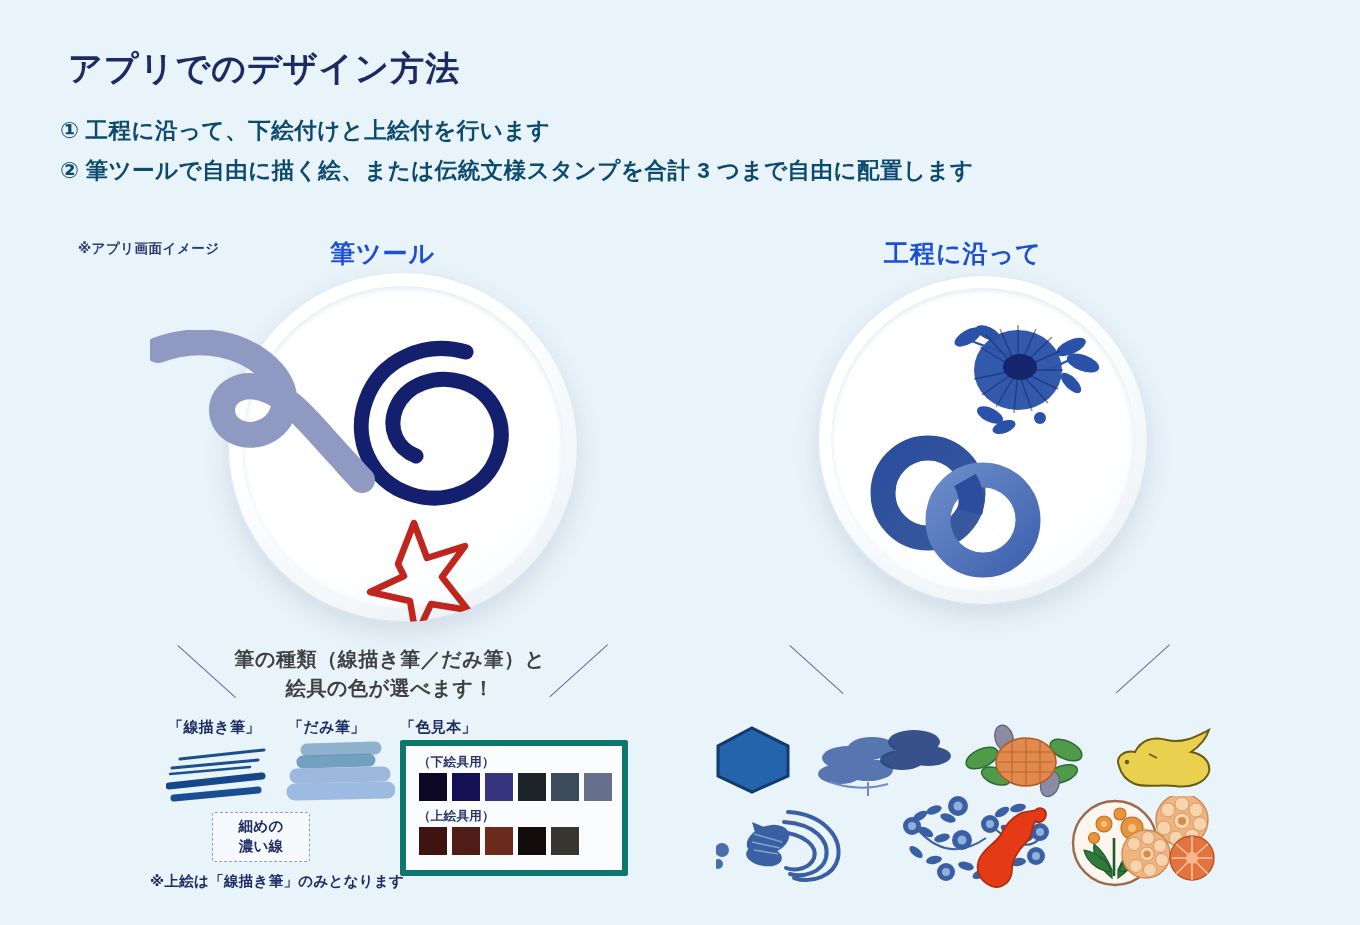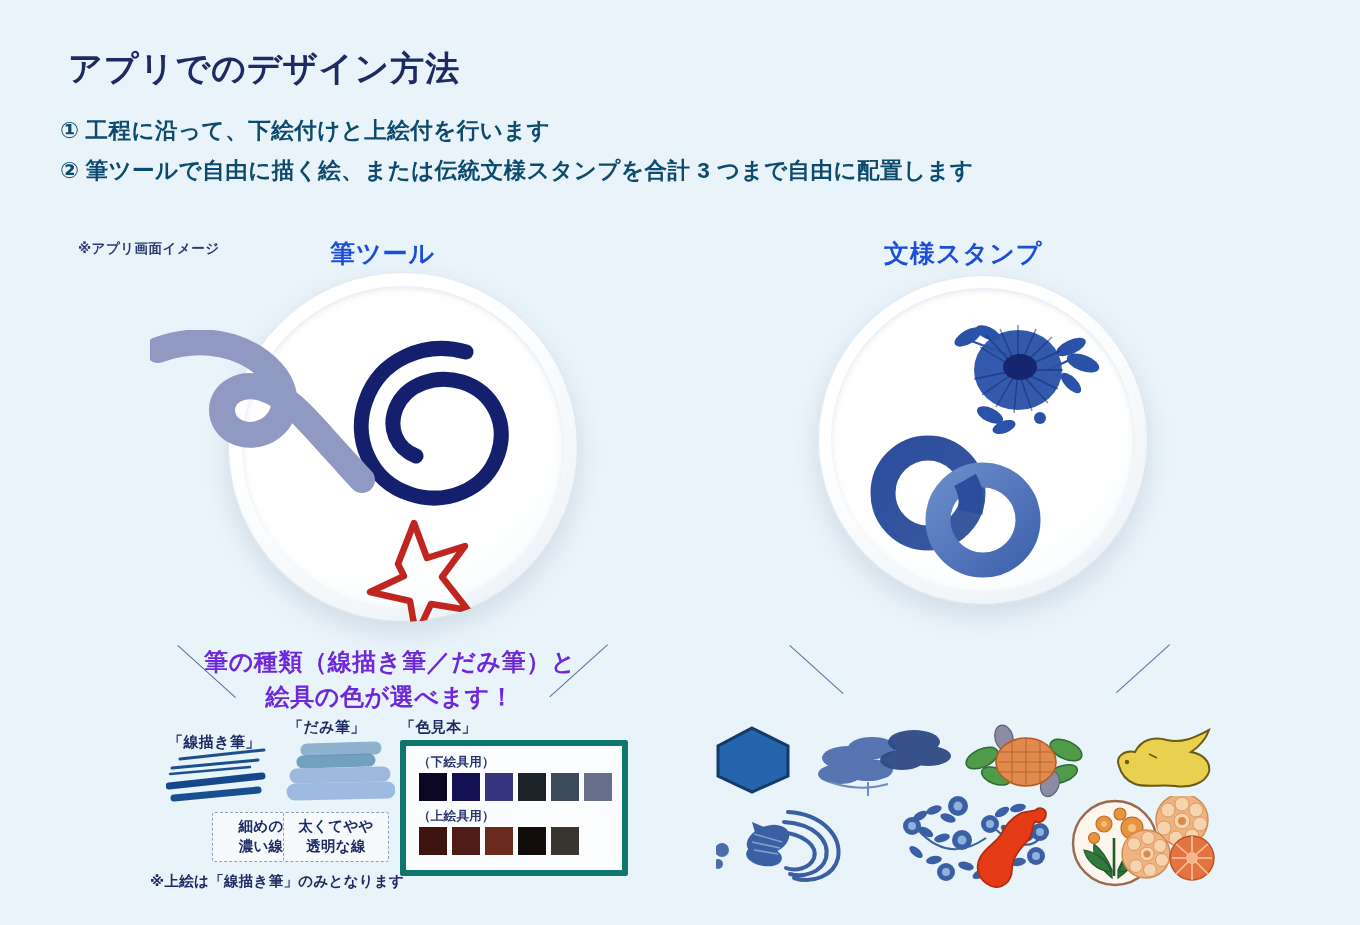--- a/index.html
+++ b/index.html
@@ -59,32 +59,32 @@
   .plate-inner{position:absolute;inset:0;border-radius:50%;overflow:hidden;z-index:3;}
   #plate-brush{left:228px;top:272px;width:350px;height:350px;}
   #plate-stamp{left:818px;top:275px;width:330px;height:330px;}
 
   .art{position:absolute;left:0;top:0;width:100%;height:100%;}
   .art.outside{z-index:4;}
 
   
   .caption{
     position:absolute;text-align:center;
-    font-size:24px;font-weight:700;color:#6d28d9;line-height:1.45;
+    font-size:20px;font-weight:700;color:#404040;line-height:1.45;
     letter-spacing:0.6px;white-space:pre-line;
   }
   .caption.left{left:180px;top:645px;width:420px;}
   .caption.right{left:800px;top:645px;width:380px;}
   .diag{position:absolute;border-top:1.4px solid #5b6ca0;transform-origin:left top;}
 
   
   .brush-label{
     position:absolute;font-size:15px;font-weight:700;color:#1d2b63;letter-spacing:0.4px;
   }
-  .brush-label.l1{left:168px;top:718px;margin-top:15px;}
+  .brush-label.l1{left:168px;top:718px;}
   .brush-label.l2{left:288px;top:718px;text-align:center;}
   .brush-label.l3{left:400px;top:718px;}
 
   .dbox{
     position:absolute;border:1.6px dashed #8d9fc2;border-radius:3px;
     background:#f6fafd;text-align:center;
     font-size:14.5px;font-weight:700;color:#1d2b63;line-height:1.35;
     display:flex;align-items:center;justify-content:center;white-space:pre-line;
     letter-spacing:0.3px;
   }
@@ -121,21 +121,21 @@
   <div class="bullet b1">
     <span class="num">①</span><span>工程に沿って、下絵付けと上絵付を行います</span>
   </div>
   <div class="bullet b2">
     <span class="num">②</span><span>筆ツールで自由に描く絵、または伝統文様スタンプを合計 3 つまで自由に配置します</span>
   </div>
 
   <div class="note-app">※アプリ画面イメージ</div>
 
   <div class="sec-title left">筆ツール</div>
-  <div class="sec-title right">文様スタンプ</div>
+  <div class="sec-title right">工程に沿って</div>
 
   <div class="plate" id="plate-brush">
     <div class="plate-inner">
       <svg class="art" viewBox="0 0 350 350">
 
         <g>
           <path d="M188 184 C168 176 160 156 168 136 C178 112 208 102 234 110
                    C266 120 280 152 270 182 C258 218 218 234 182 222
                    C142 209 124 166 138 128 C152 88 196 68 238 80" fill="none" stroke="#141f6e" stroke-width="15" stroke-linecap="round"></path>
         </g>
@@ -246,22 +246,20 @@
     <g stroke-linecap="round" fill="none">
       <path d="M24 10 L92 8" stroke="#7fa7c5" stroke-width="13" opacity="0.85"></path>
       <path d="M20 22 L86 20" stroke="#5f91b5" stroke-width="13" opacity="0.85"></path>
       <path d="M14 36 L100 34" stroke="#8fadd6" stroke-width="15" opacity="0.85"></path>
       <path d="M12 52 L104 50" stroke="#8fb0dc" stroke-width="17" opacity="0.85"></path>
     </g>
   </svg>
 
   <div class="dbox d1">細めの
 濃い線</div>
-  <div class="dbox d2">太くてやや
-透明な線</div>
   <div class="foot-note">※上絵は「線描き筆」のみとなります</div>
 
   <div class="swatch-panel">
     <div class="swatch-group-label" style="left:12px;top:8px;">（下絵具用）</div>
     <div class="swatch-row" id="row-under" style="left:12px;top:26px;">
         <div class="swatch" title="#0d0726" style="background: rgb(13, 7, 38);"></div>
         <div class="swatch" title="#141055" style="background: rgb(20, 16, 85);"></div>
         <div class="swatch" title="#373480" style="background: rgb(55, 52, 128);"></div>
         <div class="swatch" title="#1b2228" style="background: rgb(27, 34, 40);"></div>
         <div class="swatch" title="#3d4a5c" style="background: rgb(61, 74, 92);"></div>

